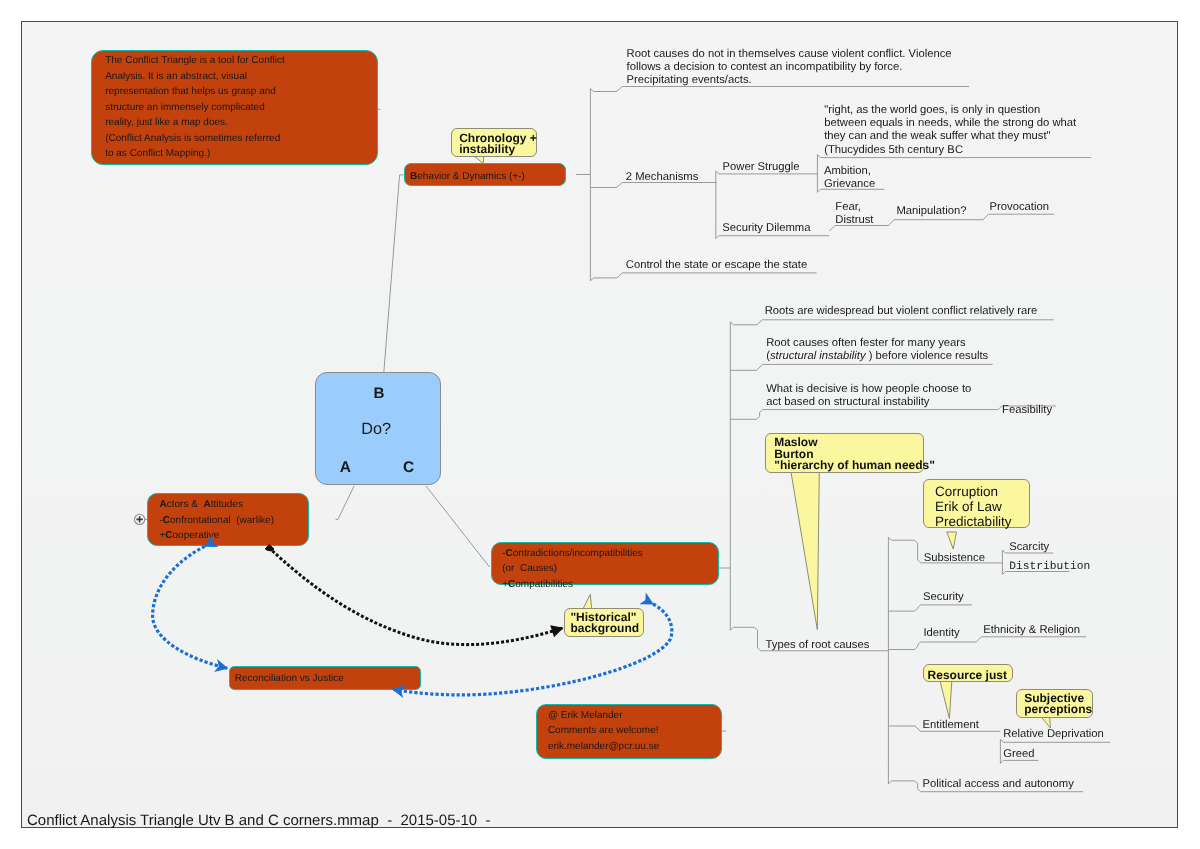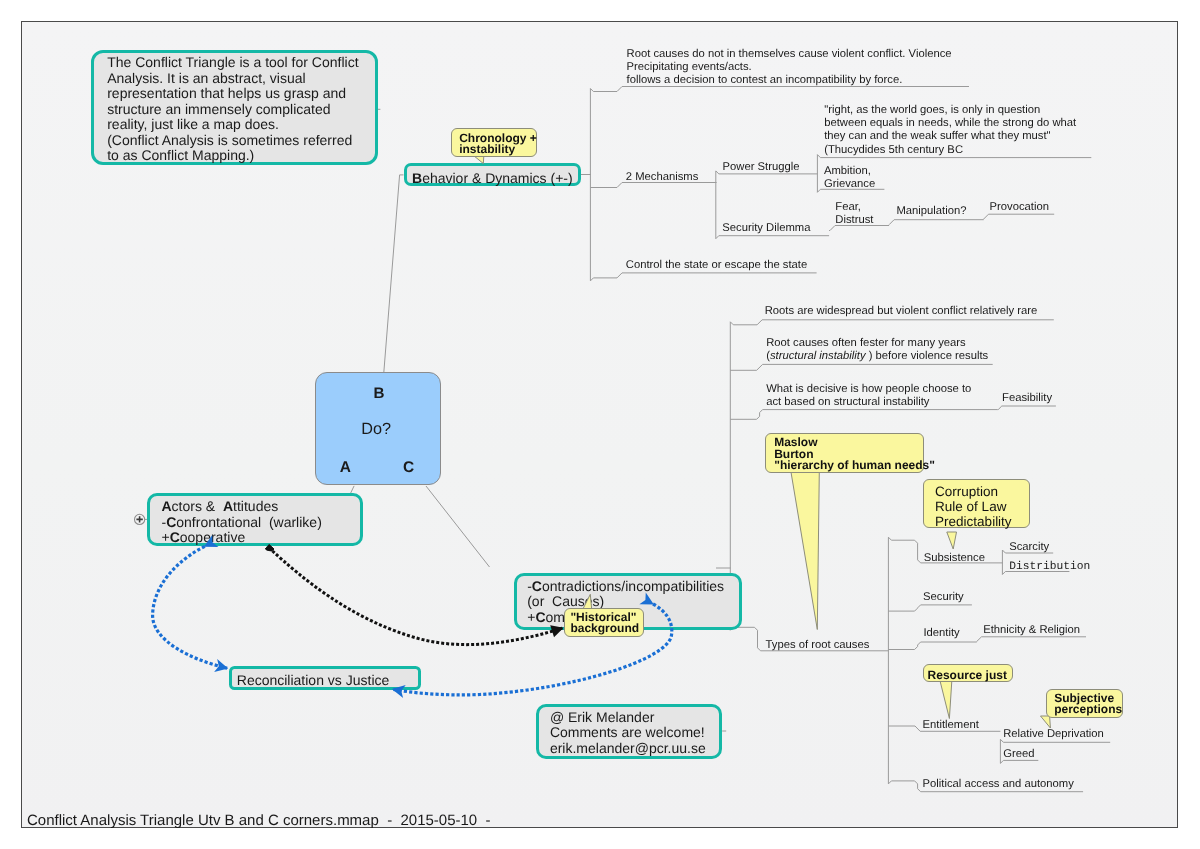--- a/index.html
+++ b/index.html
@@ -7,23 +7,23 @@
   body{width:1200px;height:849px;overflow:hidden;
        font-family:"Liberation Sans",sans-serif;
        -webkit-font-smoothing:antialiased;text-rendering:geometricPrecision;}
   #page{position:absolute;left:21px;top:21px;width:1157px;height:807px;
         background:linear-gradient(180deg,#f4f4f5 0%,#f2f3f3 55%,#f1f1f2 100%);
         border:1.6px solid #4a4a4a;box-sizing:border-box;}
   svg#wires{position:absolute;left:0;top:0;width:1200px;height:849px;}
   svg#tails{position:absolute;left:0;top:0;width:1200px;height:849px;z-index:2;}
   svg#arrows{position:absolute;left:0;top:0;width:1200px;height:849px;z-index:4;}
 
-  .nb{position:absolute;box-sizing:border-box;background:#e5e5e5;
-      border:3px solid #14b8a6;border-radius:9px;color:#191919;
-      font-size:14px;line-height:15.45px;white-space:pre;}
+  .nb{position:absolute;box-sizing:border-box;background:#c2410c;
+      border:1px solid #14b8a6;border-radius:9px;color:#191919;
+      font-size:10px;line-height:15.45px;white-space:pre;}
   .co{position:absolute;box-sizing:border-box;background:#faf79e;
       border:1px solid #8d8d7a;border-radius:6px;color:#111;
       font-weight:bold;font-size:12px;line-height:11.6px;white-space:pre;z-index:3;}
   .pl{position:absolute;white-space:pre;color:#191919;font-size:11.25px;
       line-height:13.1px;}
   .ctr{position:absolute;box-sizing:border-box;background:#9bcdfc;
        border:1px solid #8b8b8b;border-radius:12px;}
   .ctr span{position:absolute;font-weight:bold;color:#1b1b1b;font-size:14.5px;}
   .pl>span,.nb>span,.co>span,.pl>div,.nb>div{display:block;line-height:inherit;font-size:inherit;}
   .nb b,.nb i,.pl b,.pl i{font-size:inherit;line-height:inherit;}
@@ -116,58 +116,58 @@
 
   <div class="nb" style="left:90.7px;top:50.2px;width:287px;height:114.9px;padding:2.1px 0 0 13.5px;border-radius:12px;"><span>The Conflict Triangle is a tool for Conflict</span><span>Analysis. It is an abstract, visual</span><span>representation that helps us grasp and</span><span>structure an immensely complicated</span><span>reality, just like a map does.</span><span>(Conflict Analysis is sometimes referred</span><span>to as Conflict Mapping.)</span></div>
 
   <div class="ctr" style="left:315.2px;top:372.1px;width:125.7px;height:113.2px;">
     <span style="left:57.3px;top:13.4px;font-size:15.2px;line-height:15.2px;">B</span>
       <span style="left:45.1px;top:48.0px;font-weight:normal;font-size:16.25px;line-height:16.25px;">Do?</span>
       <span style="left:23.6px;top:87.2px;font-size:15.5px;line-height:15.5px;">A</span>
       <span style="left:86.9px;top:87.2px;font-size:15.5px;line-height:15.5px;">C</span>
     </div>
 
-  <div class="nb" style="left:403.5px;top:163.1px;width:177px;height:23.4px;padding:4.5px 0 0 5.5px;border-radius:7px;"><span><b>B</b><span>ehavior &amp; Dynamics (+-)</span></span></div>
+  <div class="nb" style="left:403.5px;top:163.1px;width:162px;height:23.4px;padding:4.5px 0 0 5.5px;border-radius:7px;"><span><b>B</b><span>ehavior &amp; Dynamics (+-)</span></span></div>
   <div class="co" style="left:451.2px;top:128px;width:85.9px;height:29.1px;padding:3.5px 0 0 7px;"><span>Chronology +</span><span>instability</span></div>
 
-  <div class="pl" style="left:626.6px;top:48.2px;"><span>Root causes do not in themselves cause violent conflict. Violence</span><span>Precipitating events/acts.</span><span>follows a decision to contest an incompatibility by force.</span></div>
+  <div class="pl" style="left:626.6px;top:48.2px;"><span>Root causes do not in themselves cause violent conflict. Violence</span><span>follows a decision to contest an incompatibility by force.</span><span>Precipitating events/acts.</span></div>
 
   <div class="pl" style="left:625.8px;top:171px;"><span>2 Mechanisms</span></div>
   <div class="pl" style="left:722.5px;top:161px;"><span>Power Struggle</span></div>
   <div class="pl" style="left:824.2px;top:104.3px;"><span>"right, as the world goes, is only in question</span><span>between equals in needs, while the strong do what</span><span>they can and the weak suffer what they must"</span><span>(Thucydides 5th century BC</span></div>
   <div class="pl" style="left:823.9px;top:165.2px;"><span>Ambition,</span><span>Grievance</span></div>
   <div class="pl" style="left:722.3px;top:222.2px;"><span>Security Dilemma</span></div>
   <div class="pl" style="left:835.3px;top:200.7px;"><span>Fear,</span><span>Distrust</span></div>
   <div class="pl" style="left:896.4px;top:205.4px;"><span>Manipulation?</span></div>
   <div class="pl" style="left:989.6px;top:201.4px;"><span>Provocation</span></div>
   <div class="pl" style="left:625.8px;top:258.6px;"><span>Control the state or escape the state</span></div>
 
-  <div class="nb" style="left:147.1px;top:492.8px;width:216px;height:53.4px;padding:3.6px 0 0 11.4px;border-radius:10px;"><span><b>A</b><span>ctors &amp;  </span><b>A</b><span>ttitudes</span></span><span><span>-</span><b>C</b><span>onfrontational  (warlike)</span></span><span><span>+</span><b>C</b><span>ooperative</span></span></div>
+  <div class="nb" style="left:147.1px;top:492.8px;width:162px;height:53.4px;padding:3.6px 0 0 11.4px;border-radius:10px;"><span><b>A</b><span>ctors &amp;  </span><b>A</b><span>ttitudes</span></span><span><span>-</span><b>C</b><span>onfrontational  (warlike)</span></span><span><span>+</span><b>C</b><span>ooperative</span></span></div>
 
-  <div class="nb" style="left:514px;top:542px;width:228px;height:57px;padding:2.6px 0 0 10.2px;border-radius:10px;margin-top:31px;"><span><span>-</span><b>C</b><span>ontradictions/incompatibilities</span></span><span>(or  Causes)</span><span><span>+</span><b>C</b><span>ompatibilities</span></span></div>
+  <div class="nb" style="left:491px;top:542px;width:228px;height:43px;padding:2.6px 0 0 10.2px;border-radius:10px;"><span><span>-</span><b>C</b><span>ontradictions/incompatibilities</span></span><span>(or  Causes)</span><span><span>+</span><b>C</b><span>ompatibilities</span></span></div>
   <div class="co" style="left:564.2px;top:608.3px;width:80px;height:28.4px;padding:2.6px 0 0 5.2px;"><span>"Historical"</span><span>background</span></div>
 
   <div class="nb" style="left:228.7px;top:666.1px;width:192px;height:23.9px;padding:3.8px 0 0 5.1px;border-radius:5.5px;"><span>Reconciliation vs Justice</span></div>
 
   <div class="nb" style="left:535.6px;top:704.3px;width:186.6px;height:54.6px;padding:2.3px 0 0 11.3px;border-radius:10px;"><span>@ Erik Melander</span><span>Comments are welcome!</span><span>erik.melander@pcr.uu.se</span></div>
 
   <div class="pl" style="left:764.7px;top:305.1px;"><span>Roots are widespread but violent conflict relatively rare</span></div>
   <div class="pl" style="left:766.2px;top:336.7px;"><span>Root causes often fester for many years</span><span>(<i>structural instability</i> ) before violence results</span></div>
   <div class="pl" style="left:766.2px;top:382.5px;"><span>What is decisive is how people choose to</span><span>act based on structural instability</span></div>
-  <div class="pl" style="left:1002.1px;top:392px;"><span>Feasibility</span></div>
+  <div class="pl" style="left:1002.1px;top:404px;"><span>Feasibility</span></div>
   <div class="pl" style="left:765.5px;top:638.6px;"><span>Types of root causes</span></div>
   <div class="co" style="left:764.5px;top:433.2px;width:159.7px;height:39.8px;padding:2.6px 0 0 8.7px;line-height:11.75px;"><span>Maslow</span><span>Burton</span><span>"hierarchy of human needs"</span></div>
   <div class="pl" style="left:923.7px;top:552.4px;"><span>Subsistence</span></div>
-  <div class="co" style="left:922.5px;top:479.2px;width:107px;height:49px;padding:5.1px 0 0 11.6px;font-size:13.5px;line-height:14.75px;font-weight:normal;"><span>Corruption</span><span>Rule of Law</span><span>Predictability</span></div>
+  <div class="co" style="left:922.5px;top:479.2px;width:107px;height:49px;padding:5.1px 0 0 11.6px;font-size:13.5px;line-height:14.75px;font-weight:normal;"><span>Corruption</span><span>Erik of Law</span><span>Predictability</span></div>
   <div class="pl" style="left:1009.2px;top:540.6px;"><span>Scarcity</span></div>
   <div class="pl" style="left:1009.2px;top:561px;font-family:Liberation Mono, monospace;"><span>Distribution</span></div>
   <div class="pl" style="left:923.0px;top:591.2px;"><span>Security</span></div>
   <div class="pl" style="left:923.4px;top:627.4px;"><span>Identity</span></div>
   <div class="pl" style="left:983.2px;top:624px;"><span>Ethnicity &amp; Religion</span></div>
   <div class="pl" style="left:922.5px;top:719.4px;"><span>Entitlement</span></div>
   <div class="co" style="left:922.5px;top:664px;width:90.1px;height:17.9px;padding:5.1px 0 0 4.1px;"><span>Resource just</span></div>
   <div class="pl" style="left:1003.2px;top:728.1px;"><span>Relative Deprivation</span></div>
-  <div class="co" style="left:1016.3px;top:689px;width:76.4px;height:29px;padding:2.9px 0 0 6.9px;margin-left:30px;"><span>Subjective</span><span>perceptions</span></div>
+  <div class="co" style="left:1016.3px;top:689px;width:76.4px;height:29px;padding:2.9px 0 0 6.9px;"><span>Subjective</span><span>perceptions</span></div>
   <div class="pl" style="left:1003.2px;top:748.4px;"><span>Greed</span></div>
   <div class="pl" style="left:922.5px;top:778.2px;"><span>Political access and autonomy</span></div>
 
   <div class="ft" style="left:27px;top:815px;"><span>Conflict Analysis Triangle Utv B and C corners.mmap  -  2015-05-10  -</span></div>
 </div>
 
 </body></html>

